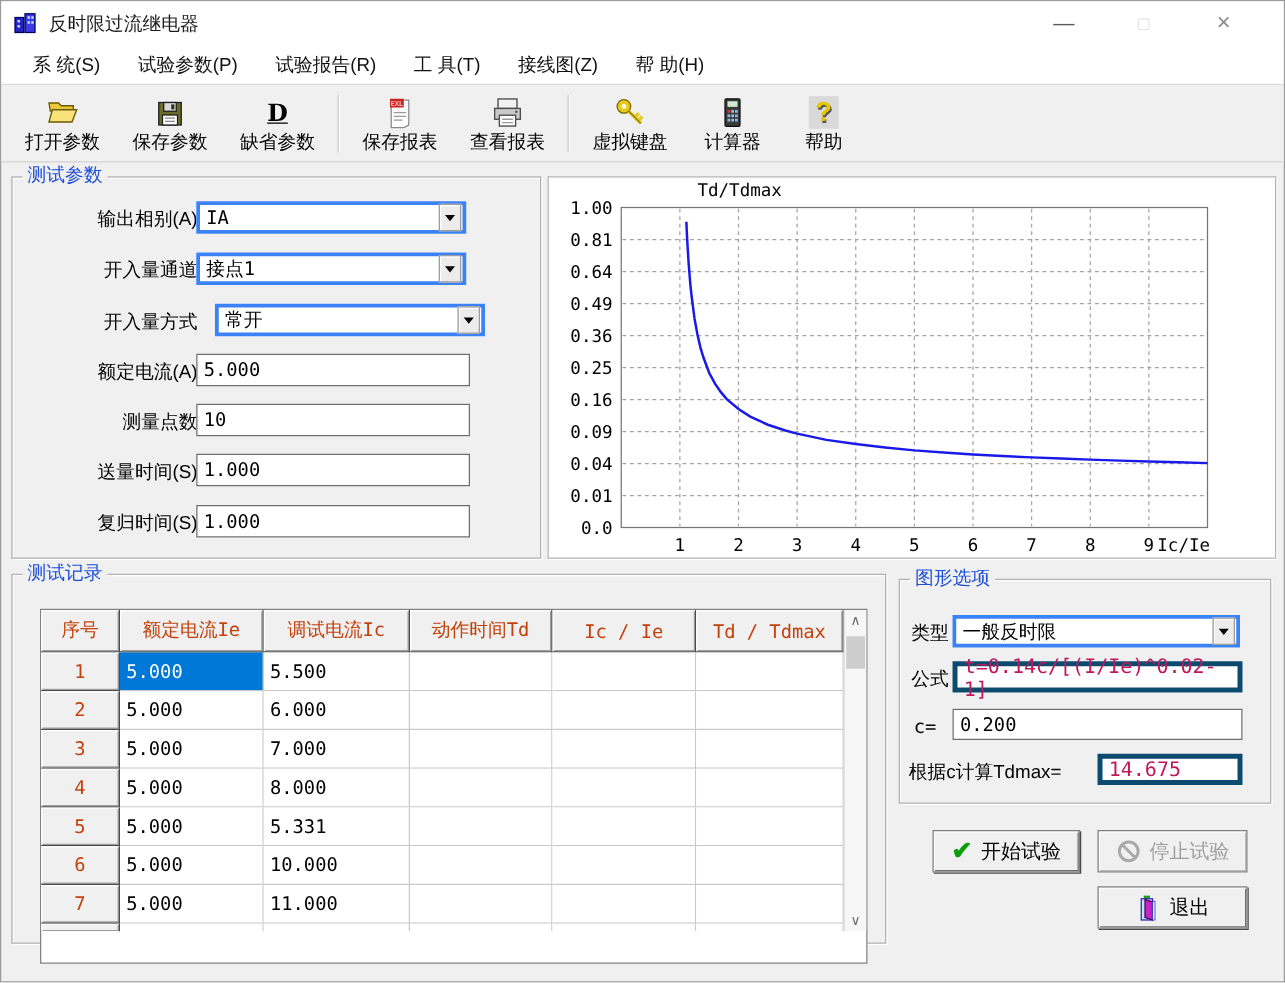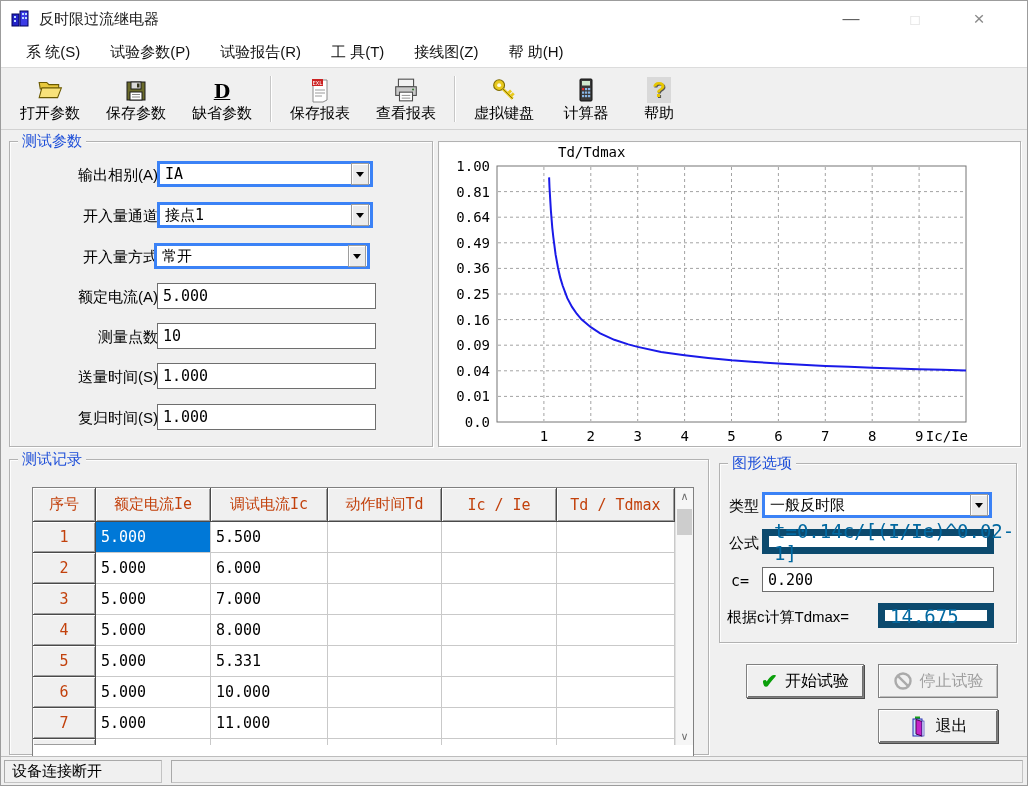--- a/index.html
+++ b/index.html
@@ -31,21 +31,21 @@
 
   
   .groupbox{position:absolute;border:1px solid #b2b2b2;box-shadow:1px 1px 0 #ffffff,inset 1px 1px 0 #fdfdfd;background:#f0f0f0}
   .gb-title{position:absolute;top:-10px;left:8px;background:#f0f0f0;padding:0 4px;font-size:15px;color:#1d4ed8;line-height:18px}
   .flabel{position:absolute;width:140px;text-align:right;font-size:15px;color:#000}
   .combo{position:absolute;height:26px;background:#fff;border:3px solid #3b82f6;display:flex;align-items:center}
   .combo-value{padding-left:5px;font-size:15px;color:#000;font-family:"DejaVu Sans Mono","Liberation Mono",monospace}
   .combo-btn{margin-left:auto;margin-right:1px;width:18px;height:22px;background:#ececec;border:1px solid #9d9d9d;box-shadow:inset 1px 1px 0 #fff;display:flex;align-items:center;justify-content:center}
   .arrow-down{width:0;height:0;border-left:4px solid transparent;border-right:4px solid transparent;border-top:5px solid #000}
   .field{position:absolute;height:26px;background:#fff;border:1px solid #6e6e6e;display:flex;align-items:center;padding-left:5px;font-size:15px;font-family:"DejaVu Sans Mono","Liberation Mono",monospace;color:#000}
-  .field.readonly{border:7px solid #0c4a6e;color:#0369a1;font-size:19px}
+  .field.readonly{border:4px solid #0c4a6e;color:#be185d;font-size:16px}
 
   
   .chartbox{background:#ffffff}
   #chart text{font-family:"DejaVu Sans Mono","Liberation Mono",monospace;font-size:14px;fill:#000}
 
   
   .tablewrap{position:absolute;left:22px;top:27px;display:flex;border:1px solid #808080;background:#fff}
   .grid{display:grid;grid-template-columns:63px 115px 117px 114px 115px 118px;grid-auto-rows:31px;grid-template-rows:34px}
   .th,.rn{background:#f0f0f0;border-right:1px solid #4a4a4a;border-bottom:1px solid #4a4a4a;box-shadow:inset 1px 1px 0 #ffffff,inset -1px -1px 0 #9d9d9d;display:flex;align-items:center;justify-content:center;font-size:15px;font-family:"DejaVu Sans Mono","Liberation Mono",monospace;color:#c2410c;white-space:nowrap}
   .td{background:#ffffff;border-right:1px solid #c9c9c9;border-bottom:1px solid #c9c9c9;display:flex;align-items:center;padding-left:5px;font-size:15px;font-family:"DejaVu Sans Mono","Liberation Mono",monospace;color:#000}
@@ -209,21 +209,21 @@
 
     <span class="flabel" style="left:8px;top:65px">开入量通道</span>
     <div class="combo" style="left:147px;top:60px;width:216px">
       <span class="combo-value">接点1</span>
       <span class="combo-btn">
           <span class="arrow-down"></span>
         </span>
     </div>
 
     <span class="flabel" style="left:8px;top:106px">开入量方式</span>
-    <div class="combo" style="left:144px;top:101px;width:216px">
+    <div class="combo" style="left:162px;top:101px;width:216px">
       <span class="combo-value">常开</span>
       <span class="combo-btn">
           <span class="arrow-down"></span>
         </span>
     </div>
 
     <span class="flabel" style="left:8px;top:146px">额定电流(A)</span>
     <div class="field" style="left:147px;top:141px;width:219px">
         <span>5.000</span>
       </div>
@@ -407,18 +407,14 @@
   <button class="btn" style="left:877px;top:708px;width:120px;height:34px">
     <svg width="20" height="22" viewBox="0 0 20 22">
       <rect x="6" y="1.5" width="5" height="2.5" fill="#18a018"></rect>
       <rect x="4" y="4" width="9" height="17" fill="#bfe6ff" stroke="#2a2ab0"></rect>
       <path d="M7 4.5 L13 6.5 V21 L7 19 Z" fill="#c623c6" stroke="#4d004d"></path>
       <rect x="13" y="6" width="2" height="15" fill="#e8e8ff" stroke="#2a2ab0" stroke-width="0.6"></rect>
     </svg>
     <span>退出</span>
   </button>
 
-  <div class="statusbar">
-    <div class="sb-cell" style="left:3px;width:158px">设备连接断开</div>
-    <div class="sb-cell" style="left:170px;width:852px"></div>
-  </div>
 
 </div>
 
 </body></html>

